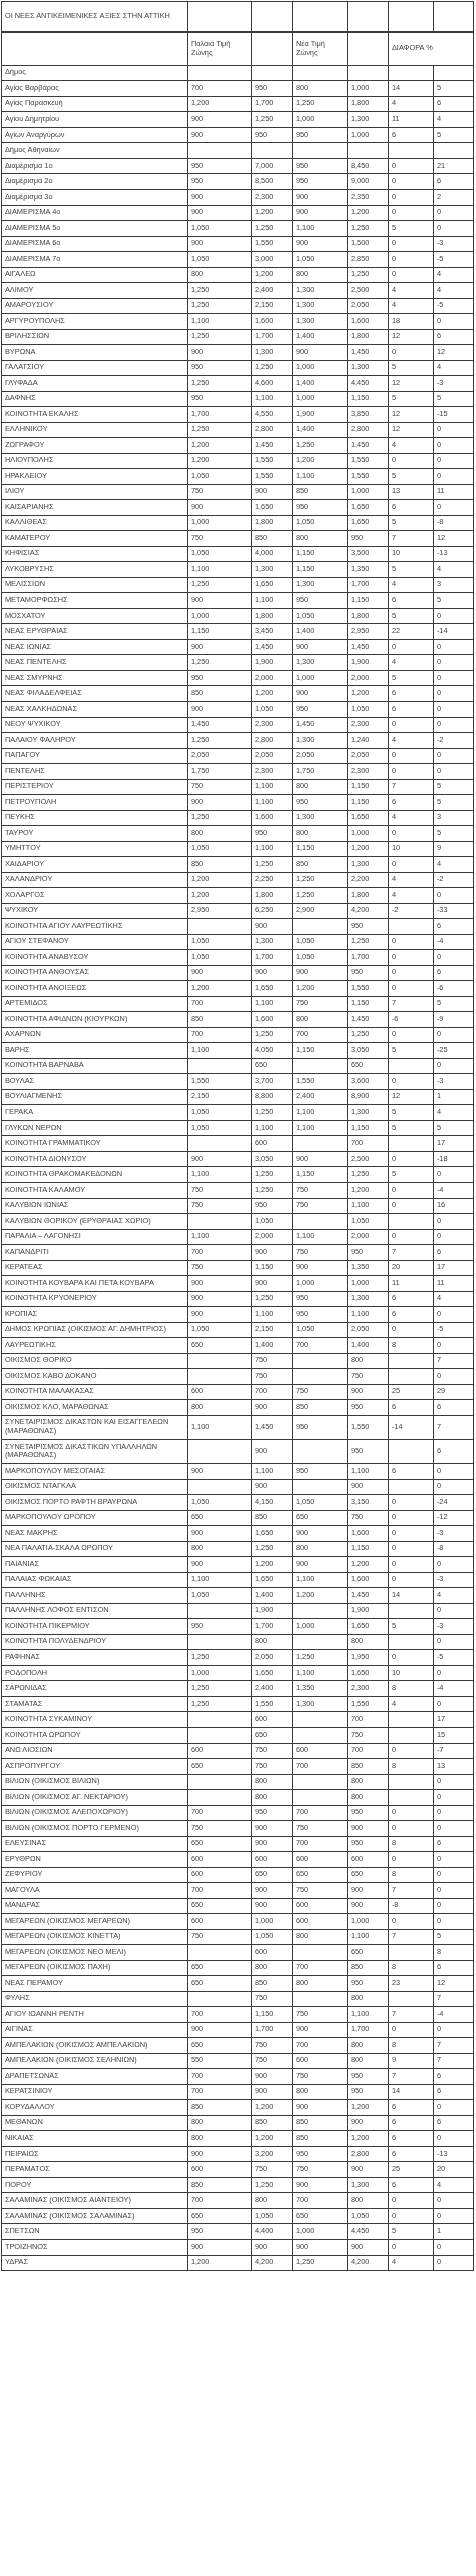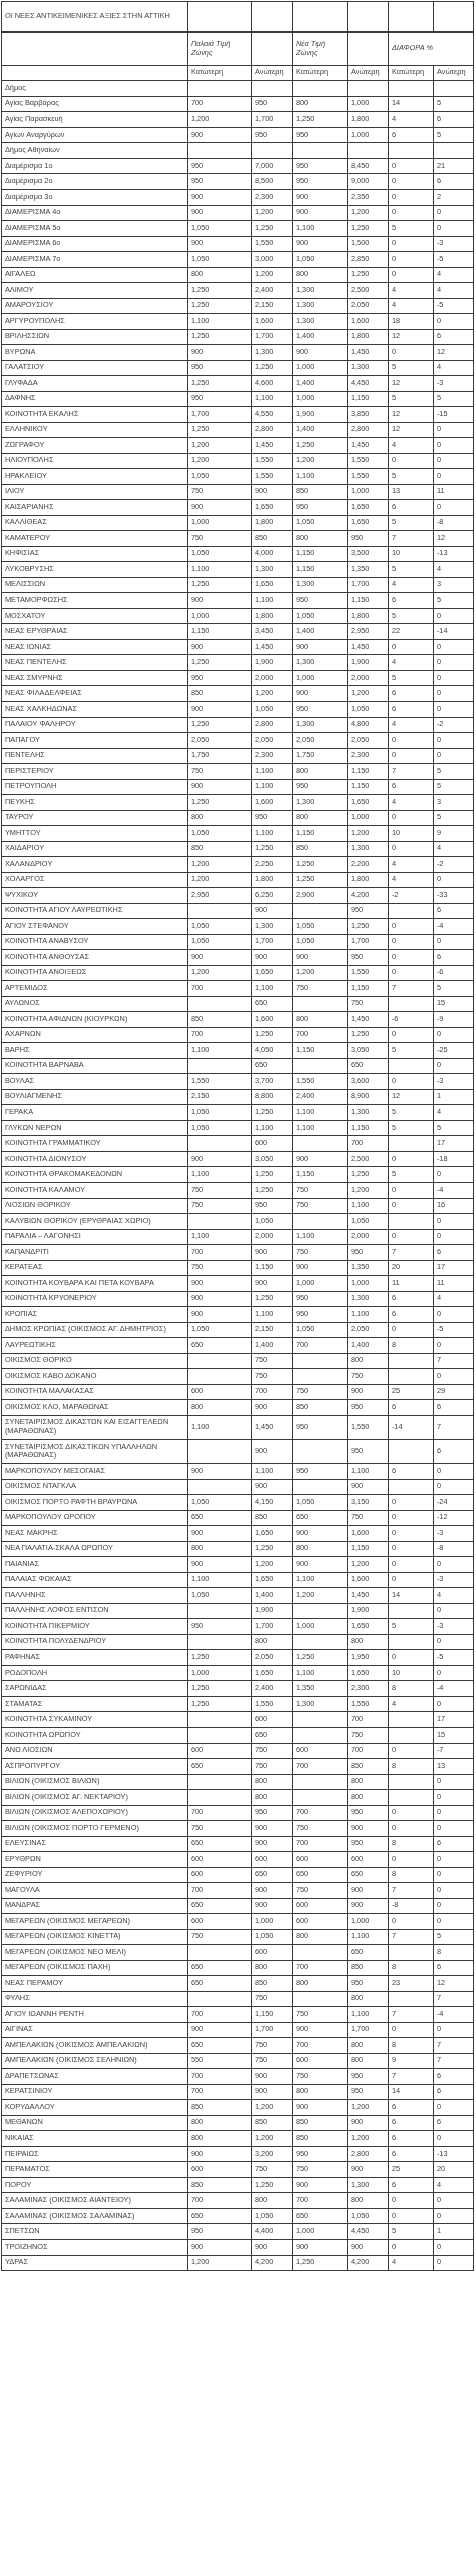--- a/index.html
+++ b/index.html
@@ -28,21 +28,21 @@
     word-wrap: break-word;
     overflow: hidden;
     text-align: left;
     background: #ffffff;
   }
   tr.row-title td {
     height: 23px;
     border-bottom: 2.6px double #3a3a3a;
     vertical-align: middle;
   }
-  tr.row-groups td { height: 26px; font-style: italic; }
+  tr.row-groups td { height: 26px; }
   tr.row-sub td { height: 8.4px; }
   td.name-cell { text-align: left; }
   td.num-cell { text-align: left; }
 </style>
 </head>
 <body>
 
 <div class="page">
   <table class="values-table">
     <colgroup>
@@ -65,29 +65,20 @@
         <td></td>
       </tr>
       <tr class="row-groups">
         <td></td>
         <td>Παλαιά Τιμή Ζώνης</td>
         <td></td>
         <td>Νέα Τιμή Ζώνης</td>
         <td></td>
         <td colspan="2">ΔΙΑΦΟΡΑ %</td>
       </tr>
-      <tr class="row-sub">
-        <td></td>
-        <td>Κατώτερη</td>
-        <td>Ανώτερη</td>
-        <td>Κατώτερη</td>
-        <td>Ανώτερη</td>
-        <td>Κατώτερη</td>
-        <td>Ανώτερη</td>
-      </tr>
     </tbody>
     <tbody>
         <tr>
           <td class="name-cell">Δήμος</td>
           <td class="num-cell"></td>
           <td class="num-cell"></td>
           <td class="num-cell"></td>
           <td class="num-cell"></td>
           <td class="num-cell"></td>
           <td class="num-cell"></td>
@@ -102,20 +93,29 @@
           <td class="num-cell">5</td>
         </tr>
         <tr>
           <td class="name-cell">Αγίας Παρασκευή</td>
           <td class="num-cell">1,200</td>
           <td class="num-cell">1,700</td>
           <td class="num-cell">1,250</td>
           <td class="num-cell">1,800</td>
           <td class="num-cell">4</td>
           <td class="num-cell">6</td>
+        </tr>
+        <tr>
+          <td class="name-cell">Αγίου Δημητρίου</td>
+          <td class="num-cell">900</td>
+          <td class="num-cell">1,250</td>
+          <td class="num-cell">1,000</td>
+          <td class="num-cell">1,300</td>
+          <td class="num-cell">11</td>
+          <td class="num-cell">4</td>
         </tr>
         <tr>
           <td class="name-cell">Αγίων Αναργύρων</td>
           <td class="num-cell">900</td>
           <td class="num-cell">950</td>
           <td class="num-cell">950</td>
           <td class="num-cell">1,000</td>
           <td class="num-cell">6</td>
           <td class="num-cell">5</td>
         </tr>
@@ -446,25 +446,34 @@
         <tr>
           <td class="name-cell">ΝΕΑΣ ΧΑΛΚΗΔΩΝΑΣ</td>
           <td class="num-cell">900</td>
           <td class="num-cell">1,050</td>
           <td class="num-cell">950</td>
           <td class="num-cell">1,050</td>
           <td class="num-cell">6</td>
           <td class="num-cell">0</td>
         </tr>
         <tr>
+          <td class="name-cell">ΝΕΟΥ ΨΥΧΙΚΟΥ</td>
+          <td class="num-cell">1,450</td>
+          <td class="num-cell">2,300</td>
+          <td class="num-cell">1,450</td>
+          <td class="num-cell">2,300</td>
+          <td class="num-cell">0</td>
+          <td class="num-cell">0</td>
+        </tr>
+        <tr>
           <td class="name-cell">ΠΑΛΑΙΟΥ ΦΑΛΗΡΟΥ</td>
           <td class="num-cell">1,250</td>
           <td class="num-cell">2,800</td>
           <td class="num-cell">1,300</td>
-          <td class="num-cell">4,800</td>
+          <td class="num-cell">1,240</td>
           <td class="num-cell">4</td>
           <td class="num-cell">-2</td>
         </tr>
         <tr>
           <td class="name-cell">ΠΑΠΑΓΟΥ</td>
           <td class="num-cell">2,050</td>
           <td class="num-cell">2,050</td>
           <td class="num-cell">2,050</td>
           <td class="num-cell">2,050</td>
           <td class="num-cell">0</td>
@@ -608,29 +617,20 @@
         <tr>
           <td class="name-cell">ΑΡΤΕΜΙΔΟΣ</td>
           <td class="num-cell">700</td>
           <td class="num-cell">1,100</td>
           <td class="num-cell">750</td>
           <td class="num-cell">1,150</td>
           <td class="num-cell">7</td>
           <td class="num-cell">5</td>
         </tr>
         <tr>
-          <td class="name-cell">ΑΥΛΩΝΟΣ</td>
-          <td class="num-cell"></td>
-          <td class="num-cell">650</td>
-          <td class="num-cell"></td>
-          <td class="num-cell">750</td>
-          <td class="num-cell"></td>
-          <td class="num-cell">15</td>
-        </tr>
-        <tr>
           <td class="name-cell">ΚΟΙΝΟΤΗΤΑ ΑΦΙΔΝΩΝ (ΚΙΟΥΡΚΩΝ)</td>
           <td class="num-cell">850</td>
           <td class="num-cell">1,600</td>
           <td class="num-cell">800</td>
           <td class="num-cell">1,450</td>
           <td class="num-cell">-6</td>
           <td class="num-cell">-9</td>
         </tr>
         <tr>
           <td class="name-cell">ΑΧΑΡΝΩΝ</td>
@@ -725,21 +725,21 @@
         <tr>
           <td class="name-cell">ΚΟΙΝΟΤΗΤΑ ΚΑΛΑΜΟΥ</td>
           <td class="num-cell">750</td>
           <td class="num-cell">1,250</td>
           <td class="num-cell">750</td>
           <td class="num-cell">1,200</td>
           <td class="num-cell">0</td>
           <td class="num-cell">-4</td>
         </tr>
         <tr>
-          <td class="name-cell">ΛΙΟΣΙΩΝ ΘΟΡΙΚΟΥ</td>
+          <td class="name-cell">ΚΑΛΥΒΙΩΝ ΙΩΝΙΑΣ</td>
           <td class="num-cell">750</td>
           <td class="num-cell">950</td>
           <td class="num-cell">750</td>
           <td class="num-cell">1,100</td>
           <td class="num-cell">0</td>
           <td class="num-cell">16</td>
         </tr>
         <tr>
           <td class="name-cell">ΚΑΛΥΒΙΩΝ ΘΟΡΙΚΟΥ (ΕΡΥΘΡΑΙΑΣ ΧΩΡΙΟ)</td>
           <td class="num-cell"></td>

